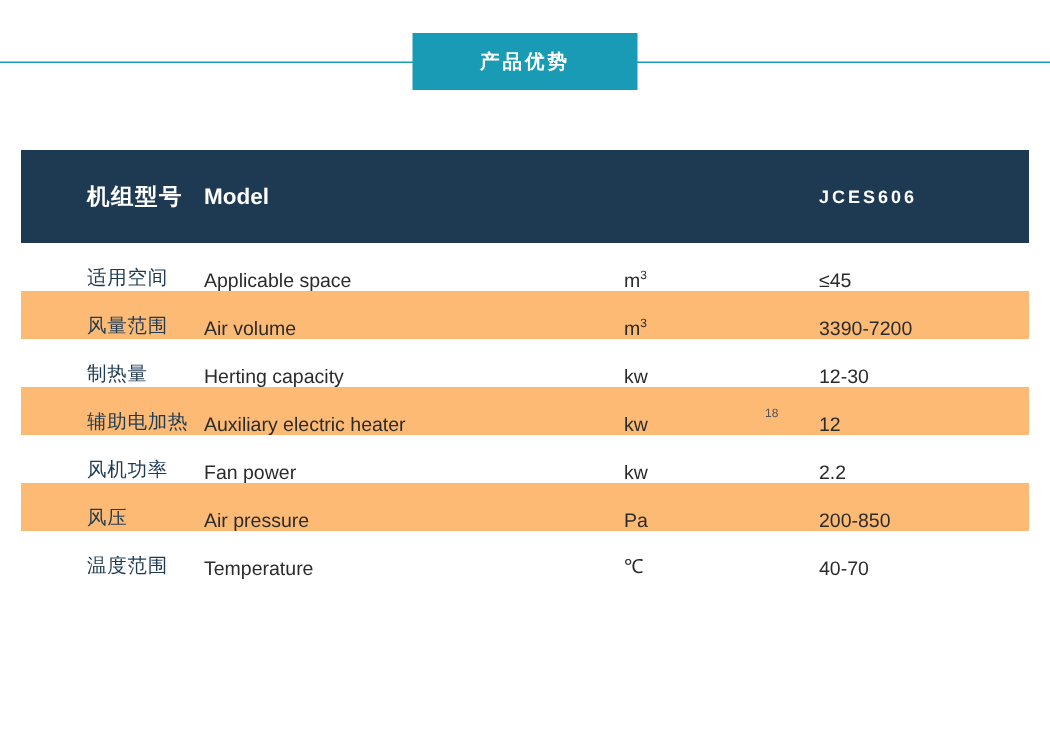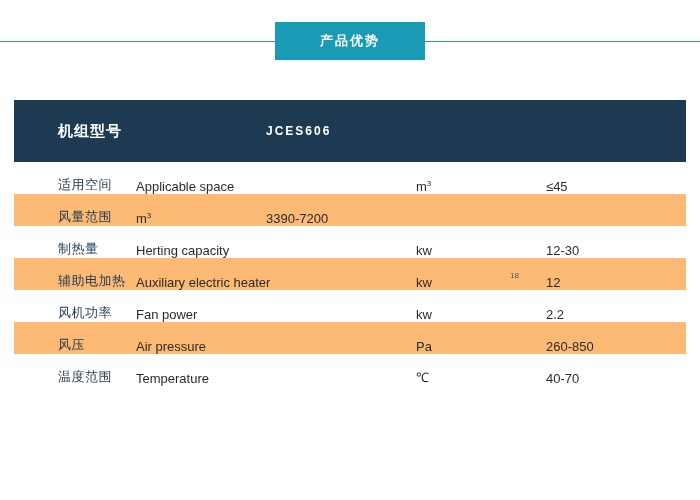--- a/index.html
+++ b/index.html
@@ -143,33 +143,35 @@
     <div class="banner-line"></div>
     <div class="banner-box">
       <span>产品优势</span>
     </div>
   </div>
 
   <div class="table">
 
     <div class="thead">
       <div class="c1">机组型号</div>
+      <div class="c2">Model</div>
       <div class="c3"></div>
       <div class="c4">JCES606</div>
     </div>
 
     <div class="row plain">
       <div class="c1">适用空间</div>
       <div class="c2">Applicable space</div>
       <div class="c3"><span>m</span><sup>3</sup><span class="note"></span></div>
       <div class="c4">≤45</div>
     </div>
 
     <div class="row alt">
       <div class="c1">风量范围</div>
+      <div class="c2">Air volume</div>
       <div class="c3"><span>m</span><sup>3</sup><span class="note"></span></div>
       <div class="c4">3390-7200</div>
     </div>
 
     <div class="row plain">
       <div class="c1">制热量</div>
       <div class="c2">Herting capacity</div>
       <div class="c3"><span>kw</span><sup></sup><span class="note"></span></div>
       <div class="c4">12-30</div>
     </div>
@@ -185,21 +187,21 @@
       <div class="c1">风机功率</div>
       <div class="c2">Fan power</div>
       <div class="c3"><span>kw</span><sup></sup><span class="note"></span></div>
       <div class="c4">2.2</div>
     </div>
 
     <div class="row alt">
       <div class="c1">风压</div>
       <div class="c2">Air pressure</div>
       <div class="c3"><span>Pa</span><sup></sup><span class="note"></span></div>
-      <div class="c4">260-850</div>
+      <div class="c4">200-850</div>
     </div>
 
     <div class="row plain">
       <div class="c1">温度范围</div>
       <div class="c2"> Temperature</div>
       <div class="c3"><span>℃</span><sup></sup><span class="note"></span></div>
       <div class="c4">40-70</div>
     </div>
 
   </div>

